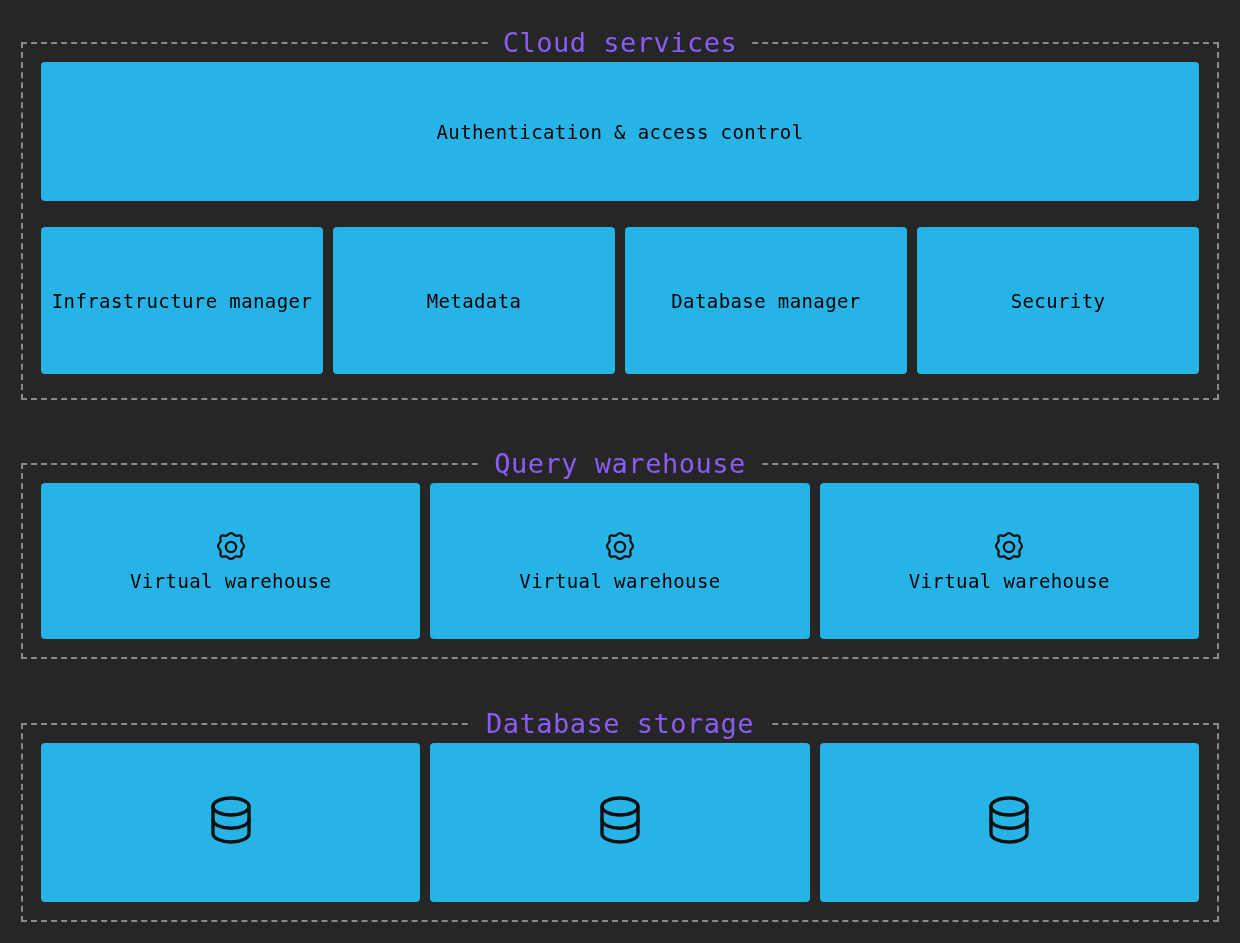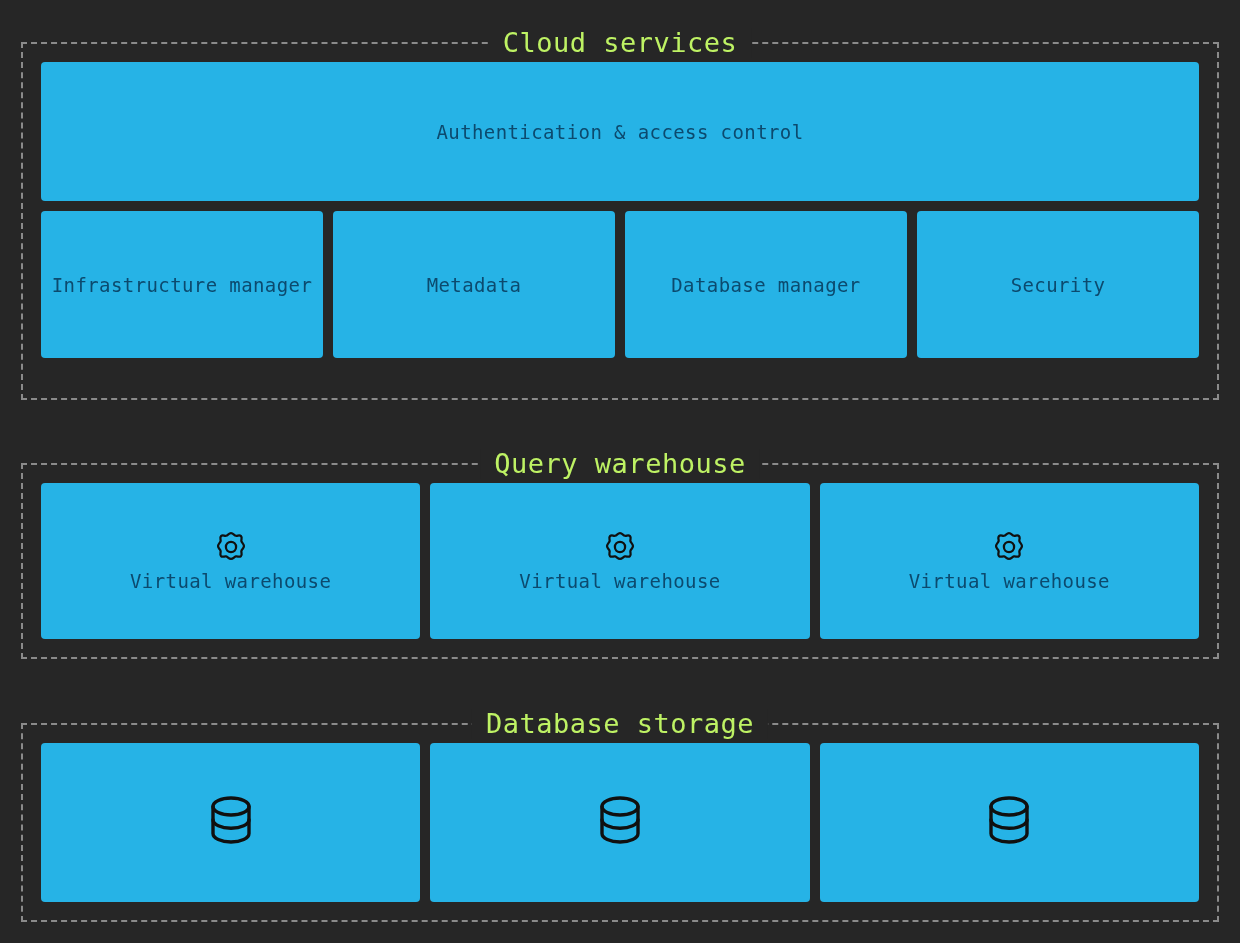--- a/index.html
+++ b/index.html
@@ -21,21 +21,21 @@
     box-sizing: border-box;
     border: 2px dashed #8a8a8a;
     background: transparent;
   }
   .section-title {
     position: absolute;
     top: -16px;
     left: 50%;
     transform: translateX(-50%);
     background: #262626;
-    color: #bef264;
+    color: #8b5cf6;
     font-size: 27px;
     line-height: 30px;
     letter-spacing: 0.5px;
     padding: 0 14px;
     white-space: nowrap;
     font-weight: 400;
   }
   .section-body {
     position: absolute;
     left: 0; right: 0; top: 0; bottom: 0;
@@ -44,31 +44,31 @@
     display: flex;
     flex-direction: column;
   }
 
   
   .row {
     display: flex;
     flex: 1;
     gap: 10px;
   }
-  .row + .row { margin-top: 10px; }
+  .row + .row { margin-top: 26px; }
 
   .node {
     flex: 1;
     background: #26b3e6;
     border-radius: 4px;
     display: flex;
     flex-direction: column;
     align-items: center;
     justify-content: center;
-    color: #0c4a6e;
+    color: #000000;
     font-size: 19px;
     letter-spacing: 0.4px;
     text-align: center;
     box-sizing: border-box;
     padding: 6px;
     overflow: hidden;
   }
   .node-label {
     white-space: nowrap;
   }

